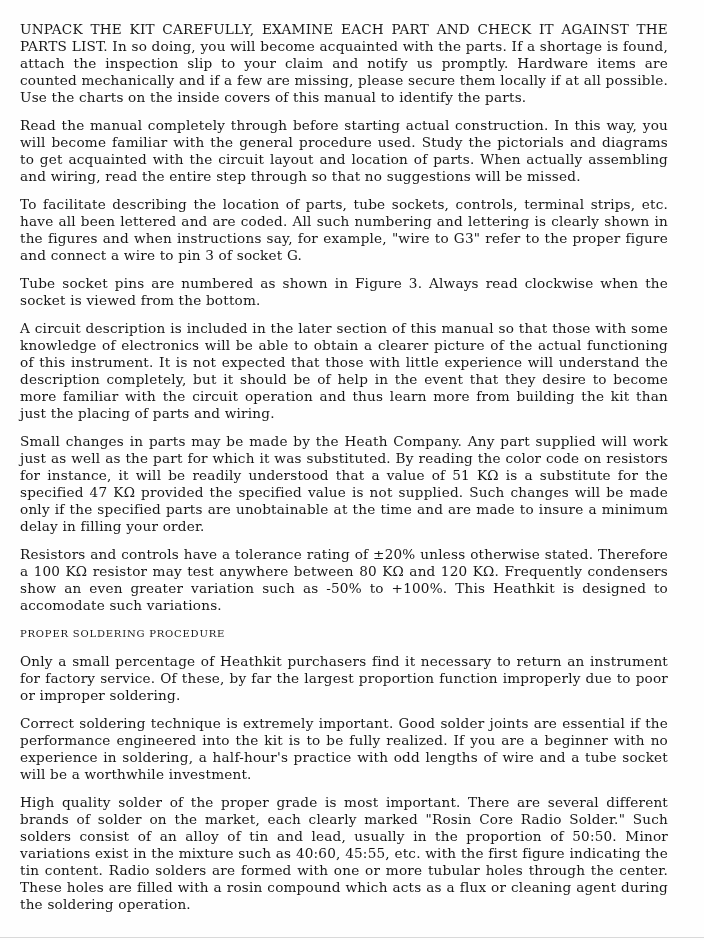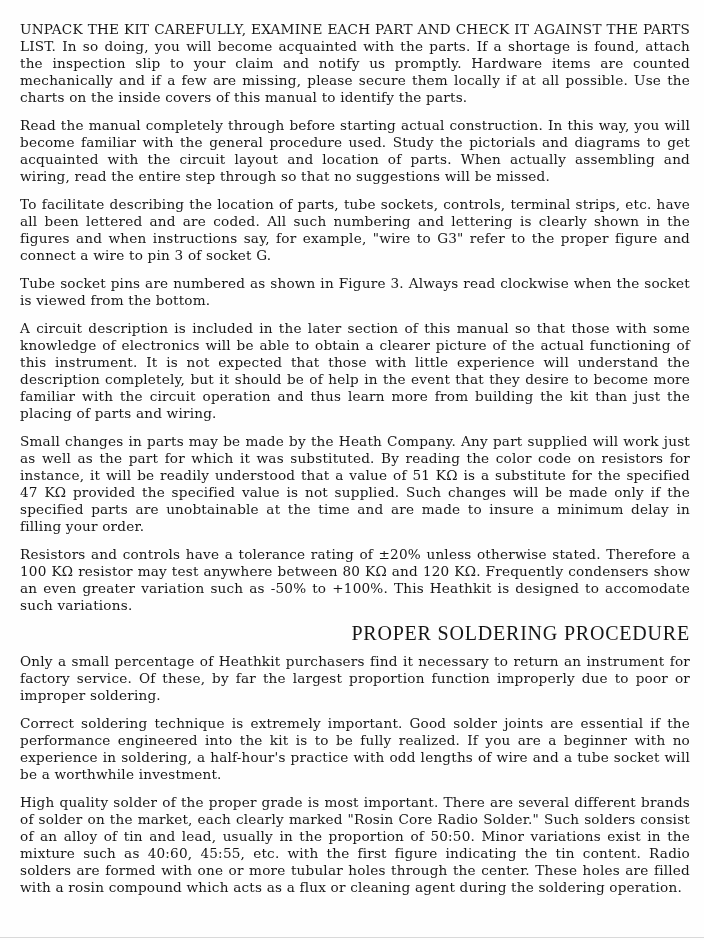--- a/index.html
+++ b/index.html
@@ -11,34 +11,33 @@
     position: relative;
     width: 704px;
     height: 940px;
     background: #fefefe;
     color: #161616;
     font-family: "DejaVu Serif", "Liberation Serif", serif;
     font-size: 13.6px;
     line-height: 17px;
     letter-spacing: 0.2px;
     box-sizing: border-box;
-    padding: 21px 14px 0 20px;
+    padding: 21px 36px 0 20px;
     overflow: hidden;
   }
   .body-par {
     margin: 0 0 11px 0;
     text-align: justify;
     text-justify: inter-word;
   }
   .section-heading {
-    text-align: right;
+    text-align: left;
     margin: 3px 0 11px 0;
     letter-spacing: 0.8px;
-    font-size: 20px;
-    font-family: Liberation Serif, serif;
+    font-size: 10px;
   }
   
   .scan-edge {
     position: absolute;
     left: 0;
     bottom: 2px;
     width: 100%;
     height: 1px;
     background: #d9d9d9;
   }

